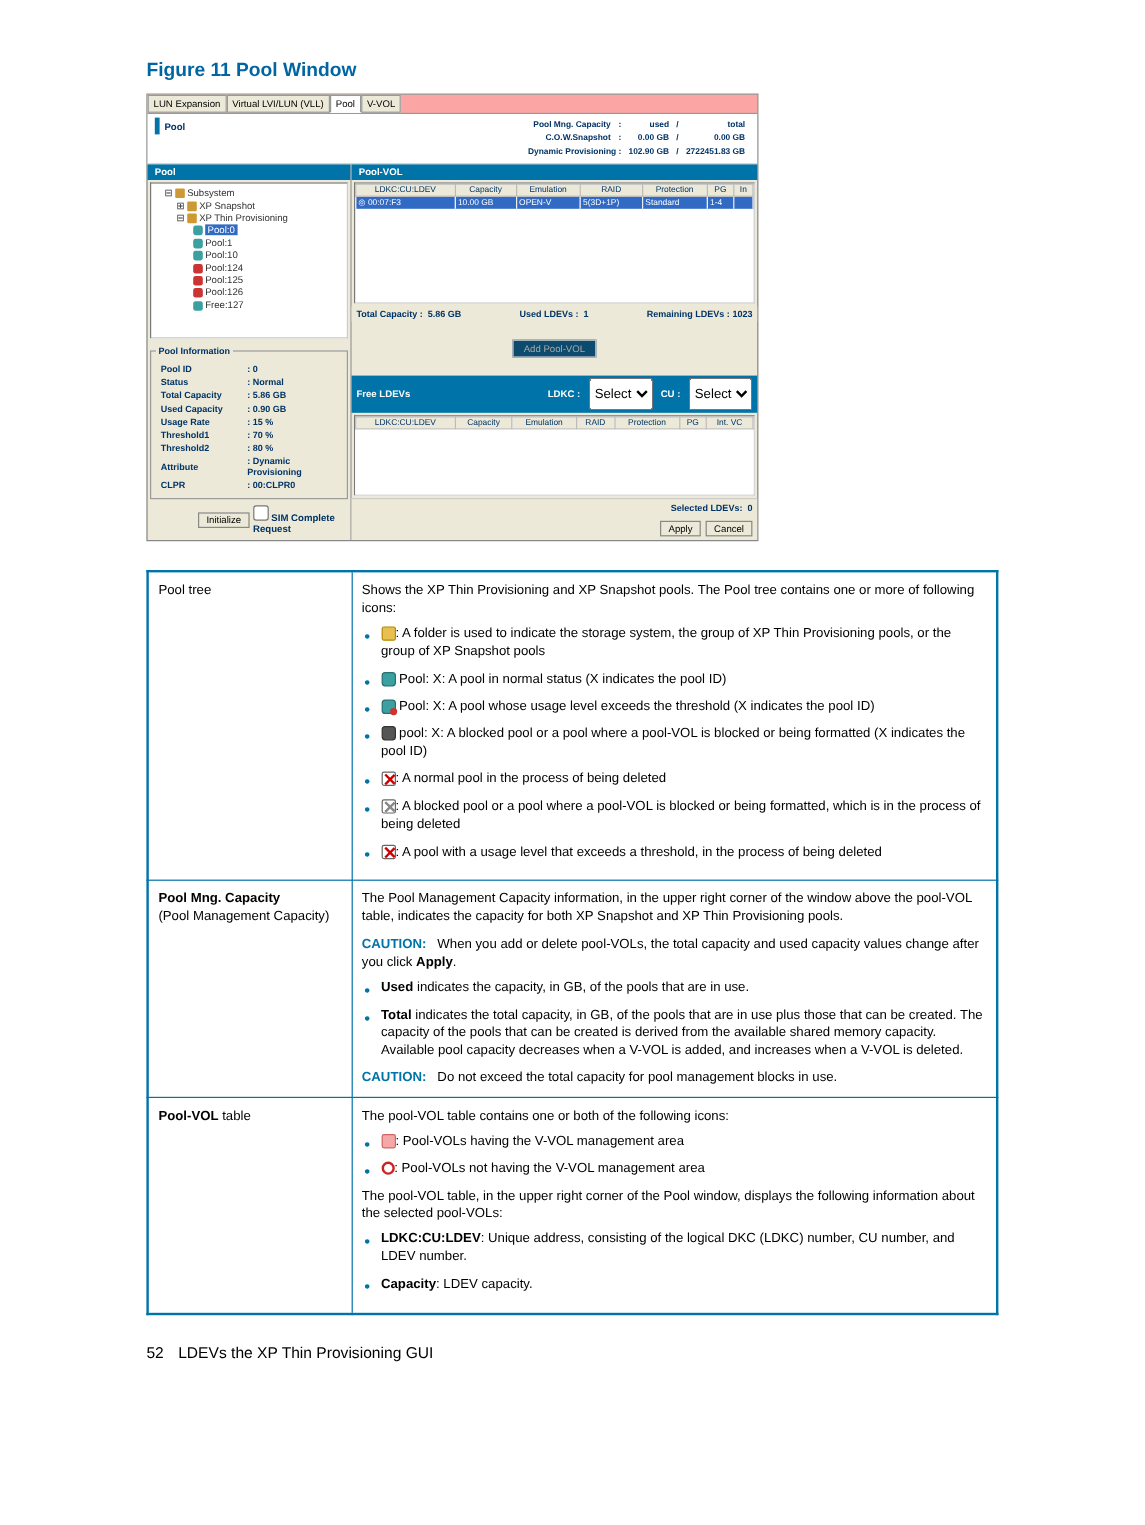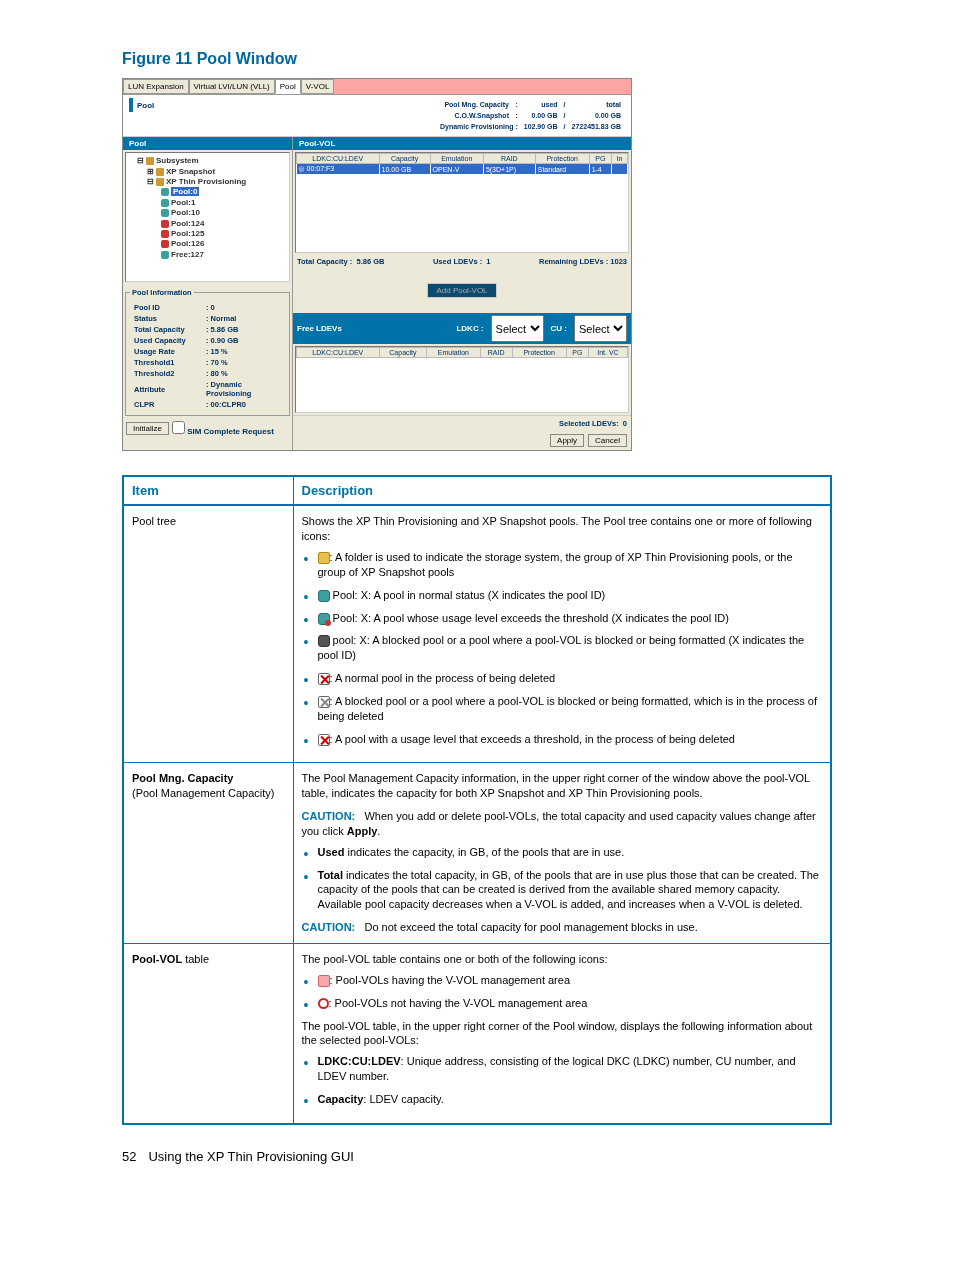--- a/index.html
+++ b/index.html
@@ -13,31 +13,31 @@
     .pool-header { background: #fff; display: flex; justify-content: space-between; padding: 3px 6px; border-bottom: 1px solid #ccc; align-items: flex-start; }
     .pool-title { font-weight: bold; color: #003366; display: flex; align-items: center; gap: 4px; }
     .pool-title::before { content: ""; width: 4px; height: 14px; background: #0073a8; display: inline-block; }
     .mng-cap { font-size: 7px; color: #003366; text-align: right; font-weight: bold; line-height: 1.3; }
     .mng-cap table td { padding: 0 2px; font-size: 7px; }
     
     .main-area { display: flex; }
     .left-panel { width: 170px; border-right: 1px solid #999; display: flex; flex-direction: column; }
     .pool-bar { background: #0073a8; color: #fff; font-weight: bold; font-size: 8px; padding: 2px 6px; }
     .tree { background: #fff; border: 1px inset #ccc; margin: 2px; padding: 3px; font-size: 8px; height: 130px; overflow: hidden; color: #333; }
-    .tree .node { padding: 0 0 0 8px; line-height: 1.3; font-weight: bold; }
+    .tree .node { padding: 0 0 0 8px; line-height: 1.3; }
     .tree .sel { background: #316ac5; color: #fff; padding: 0 2px; }
     .tree .icon { display: inline-block; width: 8px; height: 8px; background: #cc9933; border-radius: 1px; margin-right: 2px; vertical-align: middle; }
     .tree .icon.cyl { background: #3aa0a0; border-radius: 2px; }
     .tree .icon.red { background: #cc3333; }
     
     .pool-info { border: 1px solid #9a9a9a; margin: 4px 2px 2px 2px; padding: 4px; font-size: 7.5px; }
     .pool-info legend { color: #003366; font-weight: bold; font-size: 7.5px; padding: 0 2px; }
     .pool-info table td { padding: 0 2px; font-size: 7.5px; color: #003366; font-weight: bold; }
     .pool-info table td:first-child { width: 70px; }
-    .btn-row { display: flex; gap: 3px; padding: 3px; align-items: center; }
+    .btn-row { display: flex; gap: 3px; padding: 3px; align-items: center; margin-left: 39px; }
     .btn { border: 1px solid #888; background: #ece9d8; padding: 1px 6px; font-size: 8px; cursor: pointer; }
     .chk { font-size: 8px; color: #003366; font-weight: bold; }
     
     .right-panel { flex: 1; display: flex; flex-direction: column; }
     .poolvol-bar { background: #0073a8; color: #fff; font-weight: bold; font-size: 8px; padding: 2px 6px; }
     .grid { background: #fff; border: 1px inset #ccc; margin: 2px; font-size: 7px; }
     .grid table { width: 100%; border-collapse: collapse; }
     .grid th { background: #ece9d8; border: 1px solid #bbb; padding: 1px 2px; font-weight: normal; font-size: 7px; color: #003366; }
     .grid td { border-right: 1px solid #eee; padding: 1px 2px; font-size: 7px; }
     .grid .body { height: 78px; overflow: auto; }
@@ -242,24 +242,20 @@
       <div class="bottom-btns">
         <button class="btn">Apply</button>
         <button class="btn">Cancel</button>
       </div>
     </div>
   </div>
 </div>
 
 <table class="desc-table">
   <tbody>
-      <tr>
-    <th>Item</th>
-    <th>Description</th>
-  </tr>
   <tr>
     <td style="font-weight:normal;">Pool tree</td>
     <td>
       <div>Shows the XP Thin Provisioning and XP Snapshot pools. The Pool tree contains one or more of following icons:</div>
       <ul>
         <li><span class="inline-icon ic-folder"></span><span>: A folder is used to indicate the storage system, the group of XP Thin Provisioning pools, or the group of XP Snapshot pools</span></li>
         <li><span class="inline-icon ic-cyl"></span><span> Pool: X: A pool in normal status (X indicates the pool ID)</span></li>
         <li><span class="inline-icon ic-cylr"></span><span> Pool: X: A pool whose usage level exceeds the threshold (X indicates the pool ID)</span></li>
         <li><span class="inline-icon ic-cylb"></span><span> pool: X: A blocked pool or a pool where a pool-VOL is blocked or being formatted (X indicates the pool ID)</span></li>
         <li><span class="inline-icon ic-x"></span><span>: A normal pool in the process of being deleted</span></li>
@@ -295,14 +291,14 @@
       <ul>
         <li><b>LDKC:CU:LDEV</b><span>: Unique address, consisting of the logical DKC (LDKC) number, CU number, and LDEV number.</span></li>
         <li><b>Capacity</b><span>: LDEV capacity.</span></li>
       </ul>
     </td>
   </tr>
 </tbody>
   </table>
 
 <div class="footer">
-  <span class="pg">52</span><span>Using the XP Thin Provisioning GUI</span>
+  <span class="pg">52</span><span>LDEVs the XP Thin Provisioning GUI</span>
 </div>
 
 </body></html>

